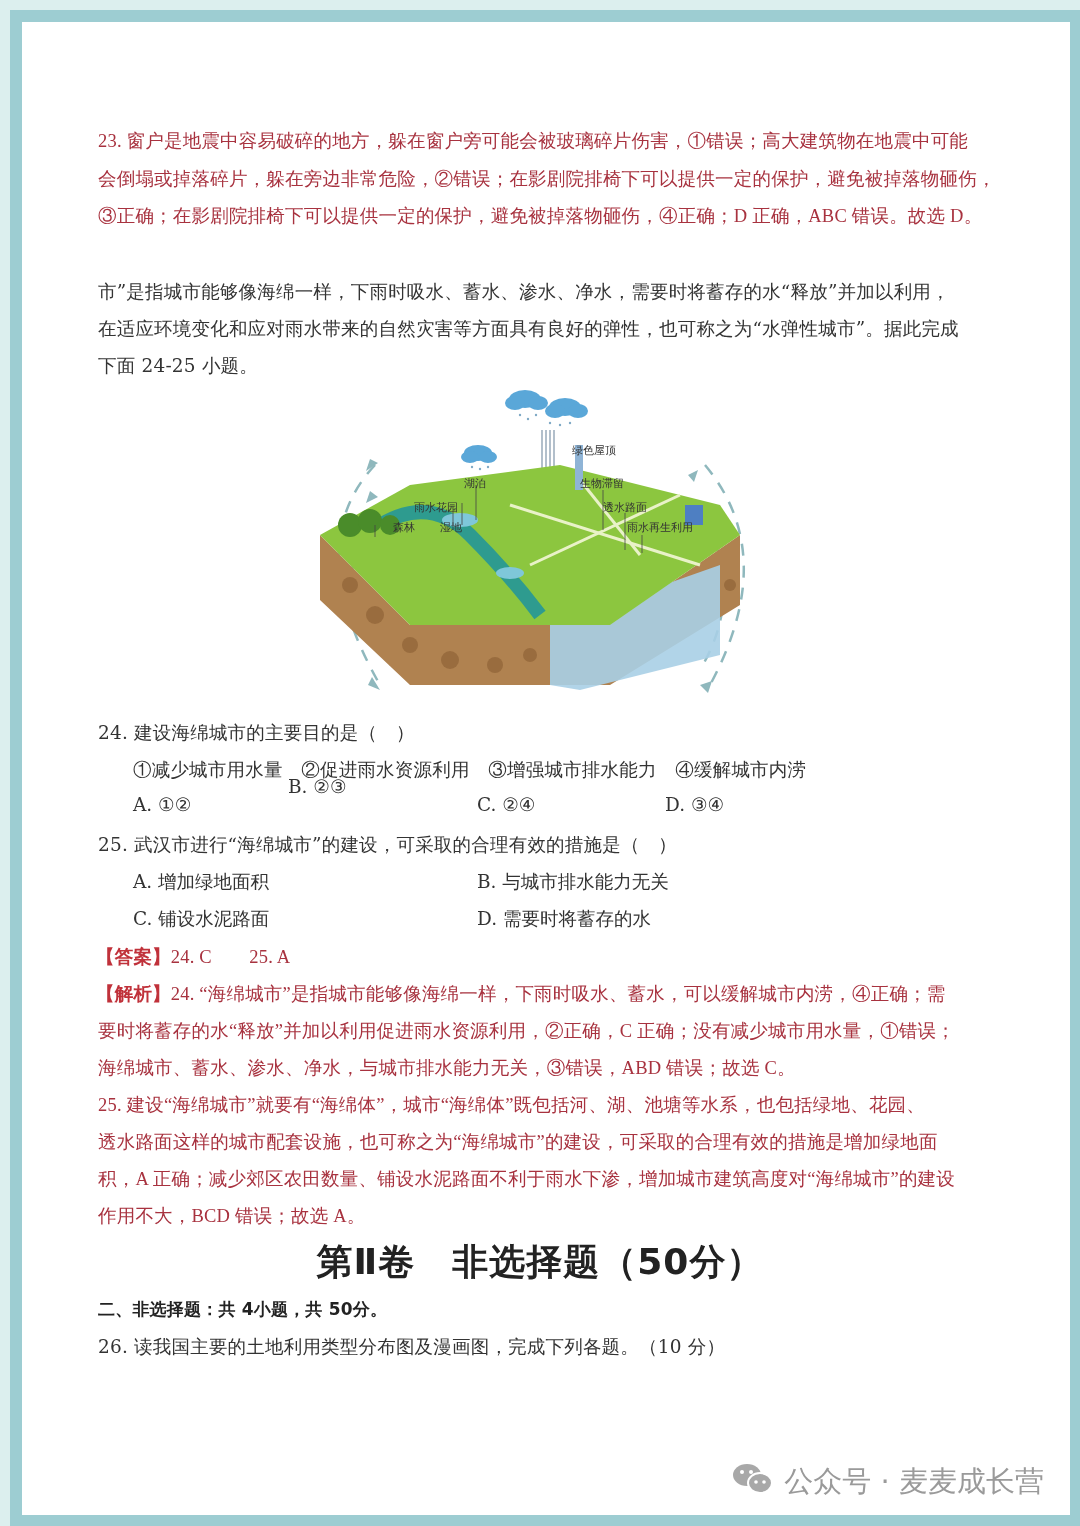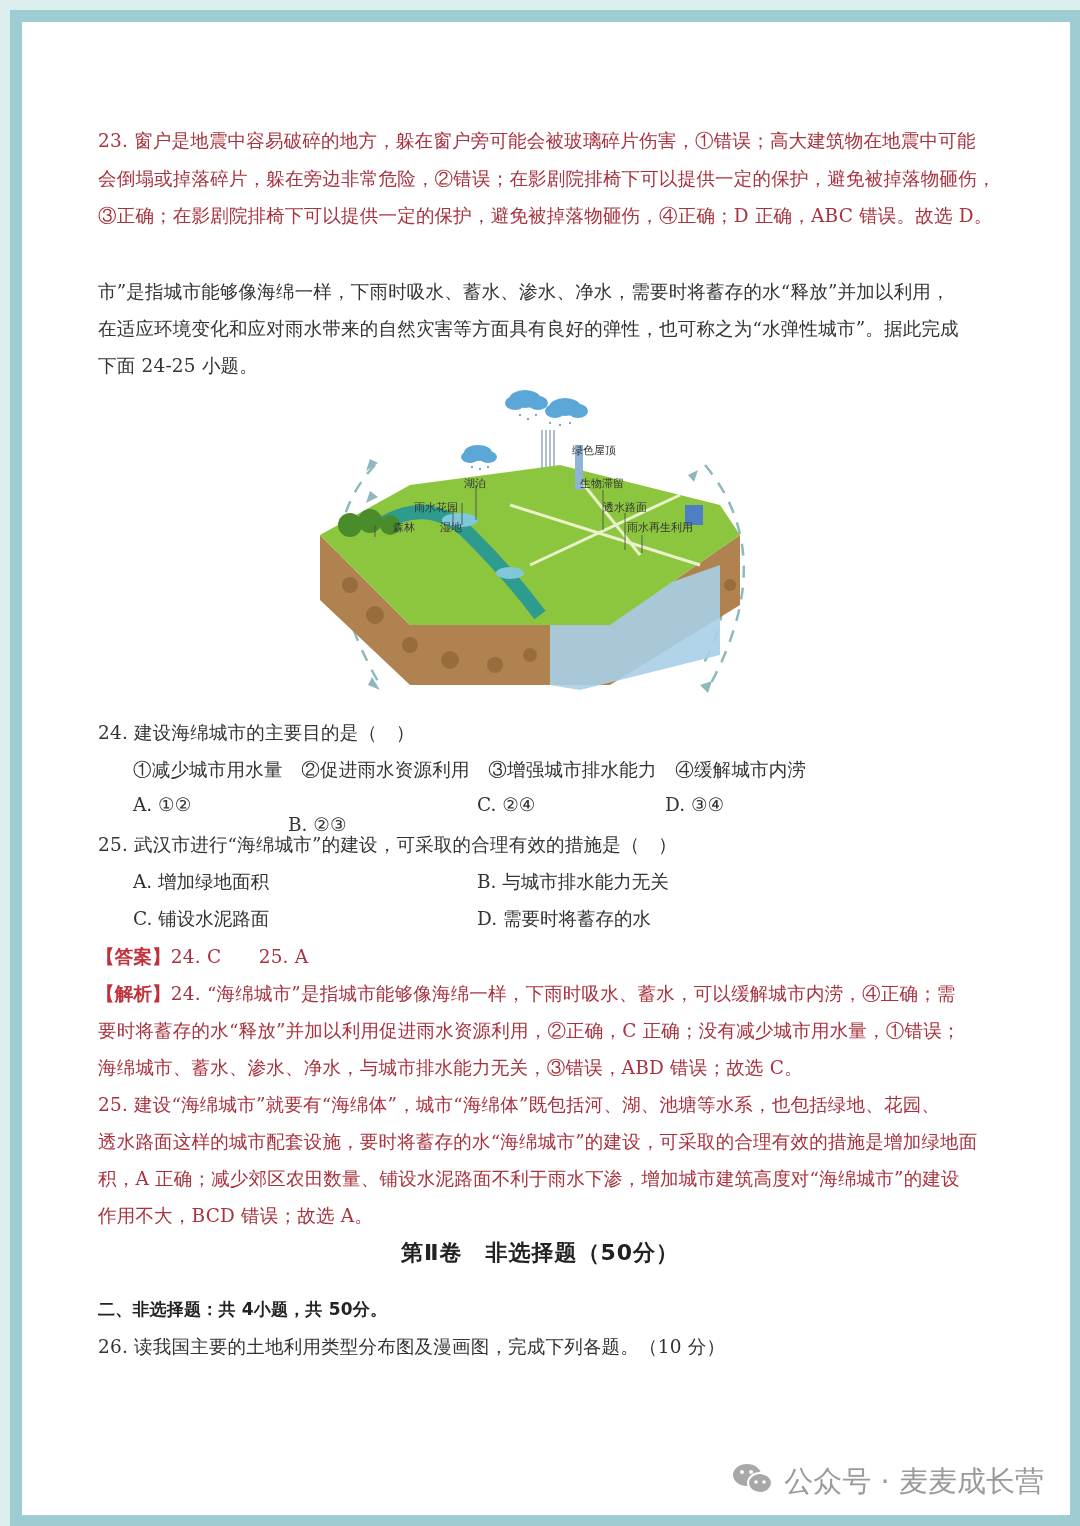--- a/index.html
+++ b/index.html
@@ -16,28 +16,28 @@
     background: #ffffff;
     box-sizing: content-box;
   }
   .page {
     position: absolute; left: 0; top: 0; width: 1080px; height: 1526px;
   }
   .line {
     position: absolute; left: 98px; white-space: nowrap;
     font-size: 18.5px; letter-spacing: 0.2px; color: #333;
   }
-  .red { color: #a8323f; }
+  .red { color: #a8323f; font-family: Liberation Serif, serif; }
   .bracket { color: #c0313a; font-weight: bold; }
   .indent { left: 148px; }
   .opt { position: absolute; white-space: nowrap; font-size: 18.5px; color: #333; }
   .title {
     position: absolute; left: 0; width: 1080px; top: 1238px; text-align: center;
     font-family: "DejaVu Sans", "Liberation Sans", sans-serif;
-    font-weight: bold; font-size: 22px; color: #222; letter-spacing: 1px;
+    font-weight: bold; font-size: 36px; color: #222; letter-spacing: 1px;
   }
   .section {
     font-family: "DejaVu Sans", "Liberation Sans", sans-serif; font-weight: bold; font-size: 17px; color: #222;
   }
   .illus { position: absolute; left: 280px; top: 385px; width: 520px; height: 330px; }
   .lbl { font-family: "DejaVu Sans", "Liberation Sans", sans-serif; font-size: 11px; fill: #333; }
   .watermark {
     position: absolute; right: 36px; top: 1462px;
     font-family: "DejaVu Sans", "Liberation Sans", sans-serif;
     font-size: 29px; color: #9a9a9a; display: flex; align-items: flex-start; gap: 10px; white-space: nowrap;
@@ -149,41 +149,41 @@
     <text class="lbl" x="134" y="126">雨水花园</text>
     <text class="lbl" x="323" y="126">透水路面</text>
     <text class="lbl" x="113" y="146">森林</text>
     <text class="lbl" x="160" y="146">湿地</text>
     <text class="lbl" x="347" y="146">雨水再生利用</text>
   </svg>
 
   <div class="line" style="top:720px">24. 建设海绵城市的主要目的是（　）</div>
   <div class="line" style="top:757px; left:133px">①减少城市用水量　②促进雨水资源利用　③增强城市排水能力　④缓解城市内涝</div>
   <div class="opt" style="top:794px; left:133px">A. ①②</div>
-  <div class="opt" style="top:814px; left:288px">B. ②③</div>
+  <div class="opt" style="top:776px; left:288px">B. ②③</div>
   <div class="opt" style="top:794px; left:477px">C. ②④</div>
   <div class="opt" style="top:794px; left:665px">D. ③④</div>
 
   <div class="line" style="top:832px">25. 武汉市进行“海绵城市”的建设，可采取的合理有效的措施是（　）</div>
   <div class="opt" style="top:869px; left:133px">A. 增加绿地面积</div>
   <div class="opt" style="top:869px; left:477px">B. 与城市排水能力无关</div>
   <div class="opt" style="top:906px; left:133px">C. 铺设水泥路面</div>
   <div class="opt" style="top:906px; left:477px">D. 需要时将蓄存的水</div>
 
   <div class="line red" style="top:944px; left:96px">
     <span class="bracket">【答案】</span><span>24. C　　25. A</span>
   </div>
 
   <div class="line red" style="top:981px; left:96px">
     <span class="bracket">【解析】</span><span>24. “海绵城市”是指城市能够像海绵一样，下雨时吸水、蓄水，可以缓解城市内涝，④正确；需</span>
   </div>
   <div class="line red" style="top:1018px">要时将蓄存的水“释放”并加以利用促进雨水资源利用，②正确，C 正确；没有减少城市用水量，①错误；</div>
   <div class="line red" style="top:1055px">海绵城市、蓄水、渗水、净水，与城市排水能力无关，③错误，ABD 错误；故选 C。</div>
   <div class="line red" style="top:1092px">25. 建设“海绵城市”就要有“海绵体”，城市“海绵体”既包括河、湖、池塘等水系，也包括绿地、花园、</div>
-  <div class="line red" style="top:1129px">透水路面这样的城市配套设施，要时将蓄存的水“海绵城市”的建设，可采取的合理有效的措施是增加绿地面</div>
+  <div class="line red" style="top:1129px">透水路面这样的城市配套设施，也可称之为“海绵城市”的建设，可采取的合理有效的措施是增加绿地面</div>
   <div class="line red" style="top:1166px">积，A 正确；减少郊区农田数量、铺设水泥路面不利于雨水下渗，增加城市建筑高度对“海绵城市”的建设</div>
   <div class="line red" style="top:1203px">作用不大，BCD 错误；故选 A。</div>
 
   <div class="title">第Ⅱ卷　非选择题（50分）</div>
   <div class="line section" style="top:1298px">二、非选择题：共 4小题，共 50分。</div>
   <div class="line" style="top:1334px">26. 读我国主要的土地利用类型分布图及漫画图，完成下列各题。（10 分）</div>
 
   <div class="watermark">
     <svg width="42" height="34" viewBox="0 0 42 34">
       <ellipse cx="15" cy="13" rx="14" ry="11" fill="#a8a8a8"></ellipse>

